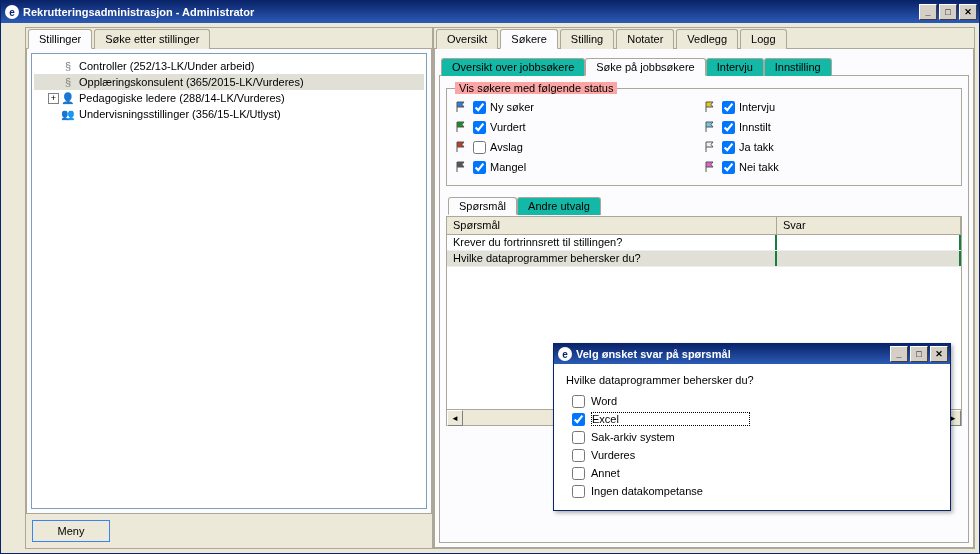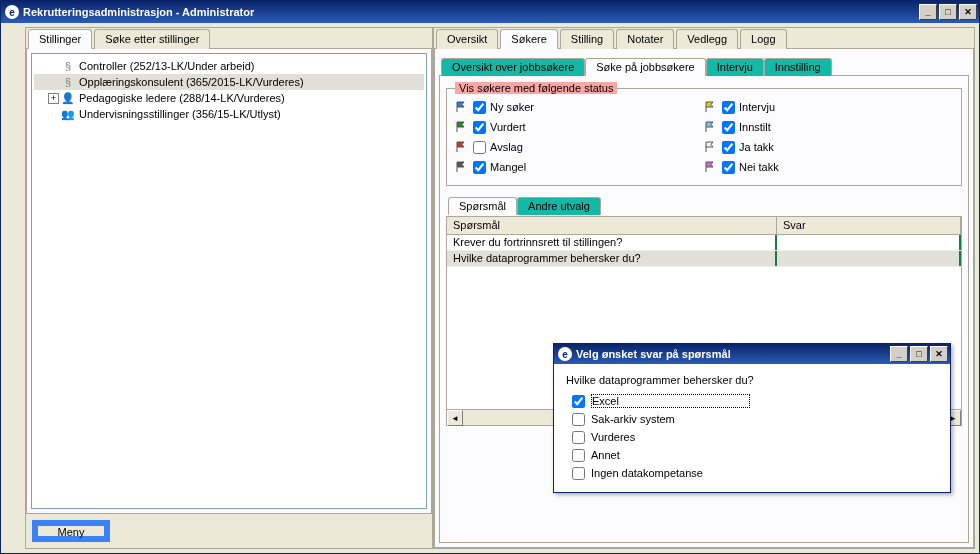--- a/index.html
+++ b/index.html
@@ -18,21 +18,21 @@
 .tab { padding: 3px 10px; border: 1px solid #aca899; border-bottom: none; background: #ece9d8; cursor: pointer; margin-right: 2px; border-radius: 3px 3px 0 0; }
 .tab.active { background: #fcfcfe; border-bottom: 1px solid #fcfcfe; z-index: 2; }
 .tab-body { flex: 1; border: 1px solid #aca899; background: #fcfcfe; padding: 4px; display: flex; flex-direction: column; }
 .tree { flex: 1; background: #fff; border: 1px solid #7f9db9; padding: 4px 2px; overflow: auto; }
 .tree-item { display: flex; align-items: center; height: 16px; padding: 0 2px; cursor: pointer; white-space: nowrap; }
 .tree-item .indent { display:inline-block; }
 .tree-item .exp { width: 11px; height: 11px; border: 1px solid #808080; text-align: center; line-height: 9px; font-size: 9px; margin-right: 2px; background:#fff; }
 .tree-item .spacer { width: 13px; }
 .tree-item .icon { width: 14px; height: 14px; margin-right: 4px; display:inline-flex; align-items:center; justify-content:center; }
 .tree-item.selected { background: #e0e0d6; }
-.meny-btn { margin: 6px; width: 78px; height: 22px; border: 6px solid #3b82f6; background: #ece9d8; cursor: pointer; }
+.meny-btn { margin: 6px; width: 78px; height: 22px; border: 1px solid #3b82f6; background: #ece9d8; cursor: pointer; }
 .subtabs { display: flex; padding-left: 2px; margin-top: 4px; position:relative; top:1px; }
 .subtab { padding: 2px 10px; border: 1px solid #aca899; border-bottom:none; background:#14b8a6; margin-right: 0; border-radius: 3px 3px 0 0; cursor:pointer; }
 .subtab.active { background:#fcfcfe; border-bottom:1px solid #fcfcfe; }
 .subtab-body { border: 1px solid #aca899; background: #fcfcfe; padding: 6px; }
 .groupbox { border: 1px solid #aca899; padding: 8px; position: relative; margin-top: 6px; background:#fcfcfe; }
 .groupbox-title { position: absolute; top: -7px; left: 8px; background: #fca5a5; padding: 0 4px; }
 .status-grid { display: flex; }
 .status-col { flex: 1; }
 .status-row { display: flex; align-items: center; height: 20px; }
 .flag { width: 12px; height: 12px; margin-right: 6px; }
@@ -222,20 +222,24 @@
     <span class="title-text">Velg ønsket svar på spørsmål</span>
     <div class="win-btns">
       <div class="win-btn">_</div>
       <div class="win-btn">□</div>
       <div class="win-btn">✕</div>
     </div>
   </div>
   <div class="dlg-body">
     <div class="dlg-q">Hvilke dataprogrammer behersker du?</div>
     <div id="dlg-opts">
+        <div class="dlg-opt">
+          <input type="checkbox" style="">
+          <span>Word</span>
+        </div>
         <div class="dlg-opt sel">
           <input type="checkbox" checked="" style="">
           <span>Excel</span>
         </div>
         <div class="dlg-opt">
           <input type="checkbox" style="">
           <span>Sak-arkiv system</span>
         </div>
         <div class="dlg-opt">
           <input type="checkbox" style="">

